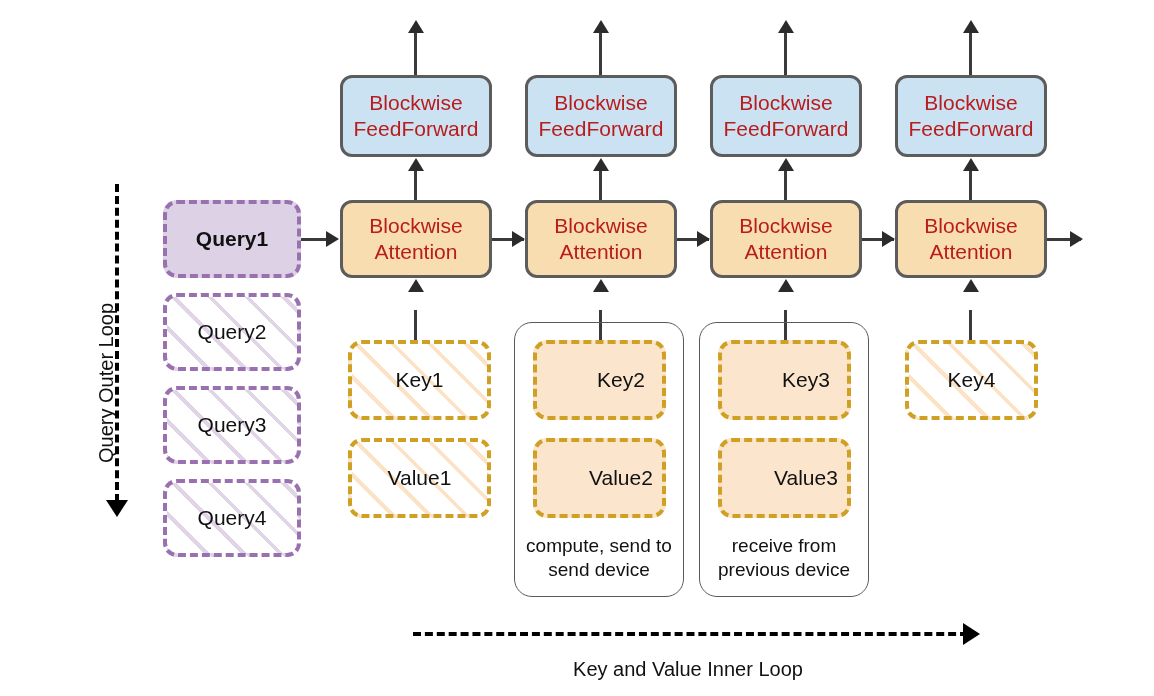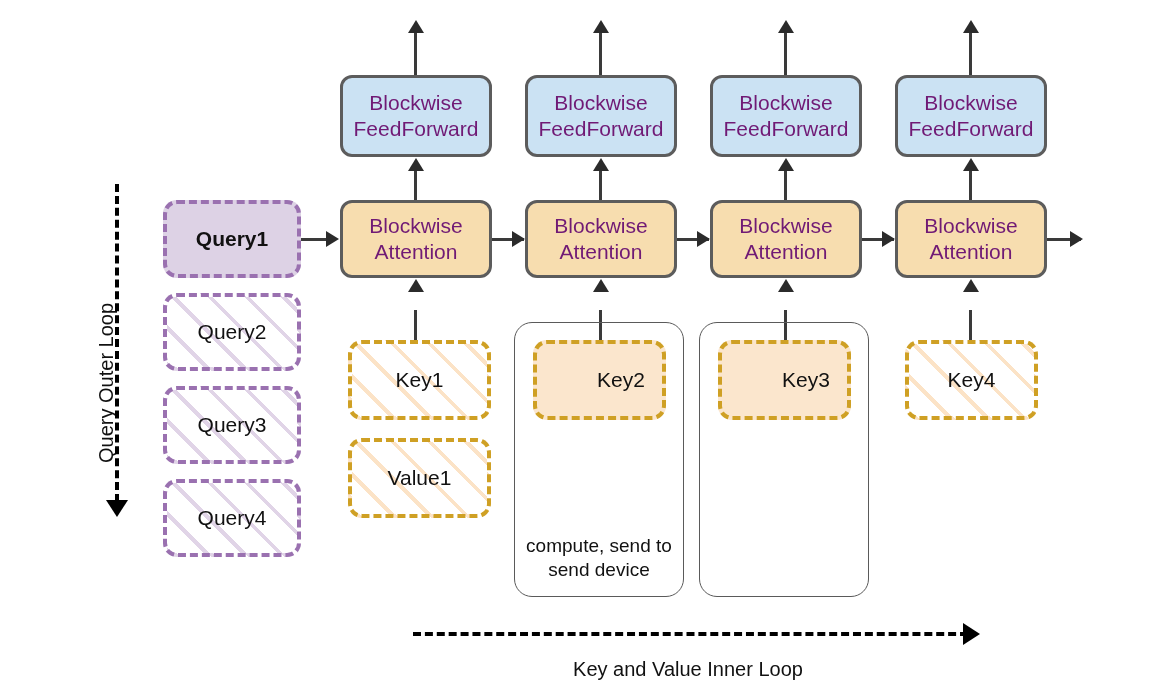--- a/index.html
+++ b/index.html
@@ -9,21 +9,21 @@
 
   
   .abs{position:absolute;box-sizing:border-box;}
 
   
   .solidbox{
     border:3px solid #5c5c5c;
     border-radius:12px;
     display:flex;align-items:center;justify-content:center;
     text-align:center;line-height:1.22;
-    font-size:21px;color:#701a75;
+    font-size:21px;color:#b91c1c;
     box-sizing:border-box;
   }
   .ff{background:#cbe2f3;}
   .attn{background:#f7ddaf;}
 
   
   .qbox{
     border:4px dashed #9a71b0;
     border-radius:14px;
     display:flex;align-items:center;justify-content:center;
@@ -183,20 +183,23 @@
   <div class="abs arrow-up" style="left:593px;top:158px;"></div>
   <div class="abs vline" style="left:599px;top:310px;height:45px;"></div>
   <div class="abs arrow-up" style="left:593px;top:279px;"></div>
   <div class="abs hline" style="left:677px;top:238px;width:32px;"></div>
   <div class="abs arrow-right" style="left:697px;top:231px;"></div>
 
   <div class="abs devbox" style="left:514px;top:322px;width:170px;height:275px;"></div>
   <div class="abs kvbox kvfill" style="left:533px;top:340px;width:133px;height:80px;">
     <span>Key2</span>
   </div>
+  <div class="abs kvbox kvfill" style="left:533px;top:438px;width:133px;height:80px;">
+    <span>Value2</span>
+  </div>
   <div class="devlabel" style="left:514px;width:170px;top:534px;">
     <span>compute, send to</span><br>
     <span>send device</span>
   </div>
 
   <div class="abs solidbox ff" style="left:710px;top:75px;width:152px;height:82px;">
     <span>
       <span>Blockwise</span><br>
       <span>FeedForward</span>
     </span>
@@ -213,20 +216,27 @@
   <div class="abs arrow-up" style="left:778px;top:158px;"></div>
   <div class="abs vline" style="left:784px;top:310px;height:45px;"></div>
   <div class="abs arrow-up" style="left:778px;top:279px;"></div>
   <div class="abs hline" style="left:862px;top:238px;width:32px;"></div>
   <div class="abs arrow-right" style="left:882px;top:231px;"></div>
 
   <div class="abs devbox" style="left:699px;top:322px;width:170px;height:275px;"></div>
   <div class="abs kvbox kvfill" style="left:718px;top:340px;width:133px;height:80px;">
     <span>Key3</span>
   </div>
+  <div class="abs kvbox kvfill" style="left:718px;top:438px;width:133px;height:80px;">
+    <span>Value3</span>
+  </div>
+  <div class="devlabel" style="left:699px;width:170px;top:534px;">
+    <span>receive from</span><br>
+    <span>previous device</span>
+  </div>
 
   <div class="abs solidbox ff" style="left:895px;top:75px;width:152px;height:82px;">
     <span>
       <span>Blockwise</span><br>
       <span>FeedForward</span>
     </span>
   </div>
   <div class="abs solidbox attn" style="left:895px;top:200px;width:152px;height:78px;">
     <span>
       <span>Blockwise</span><br>

